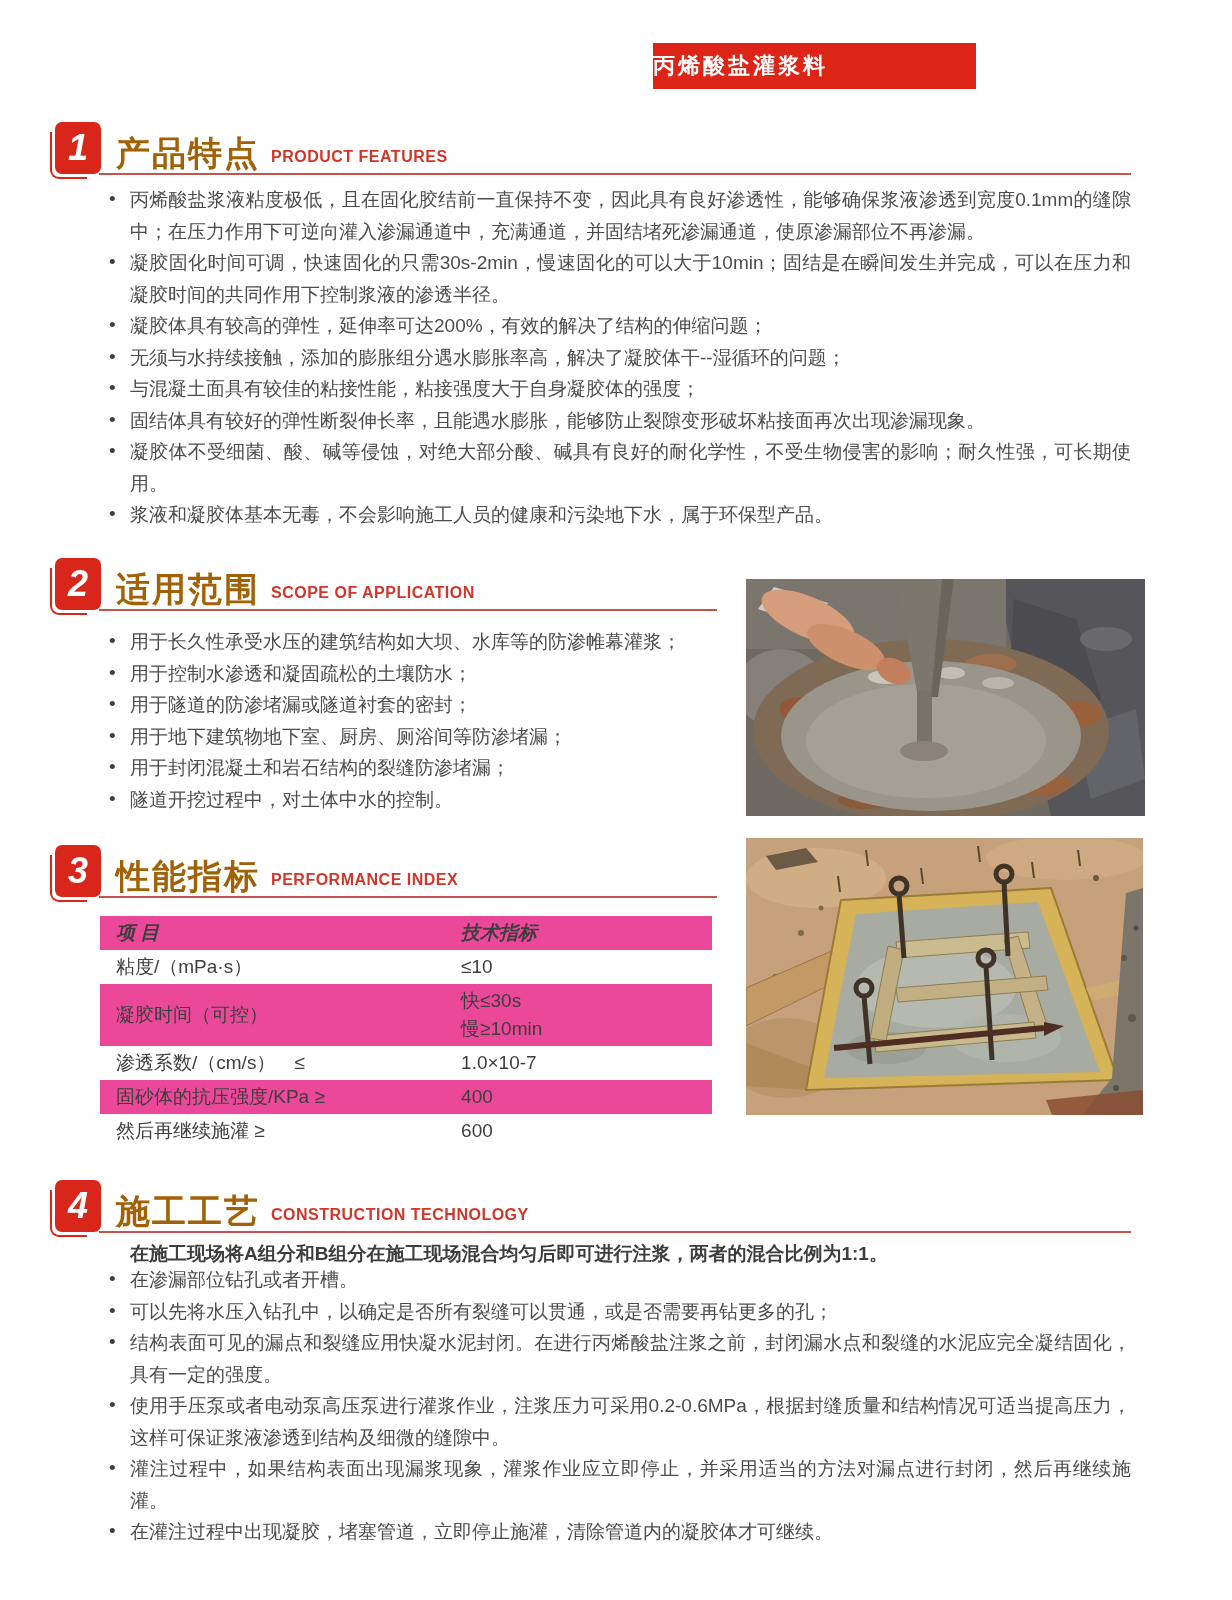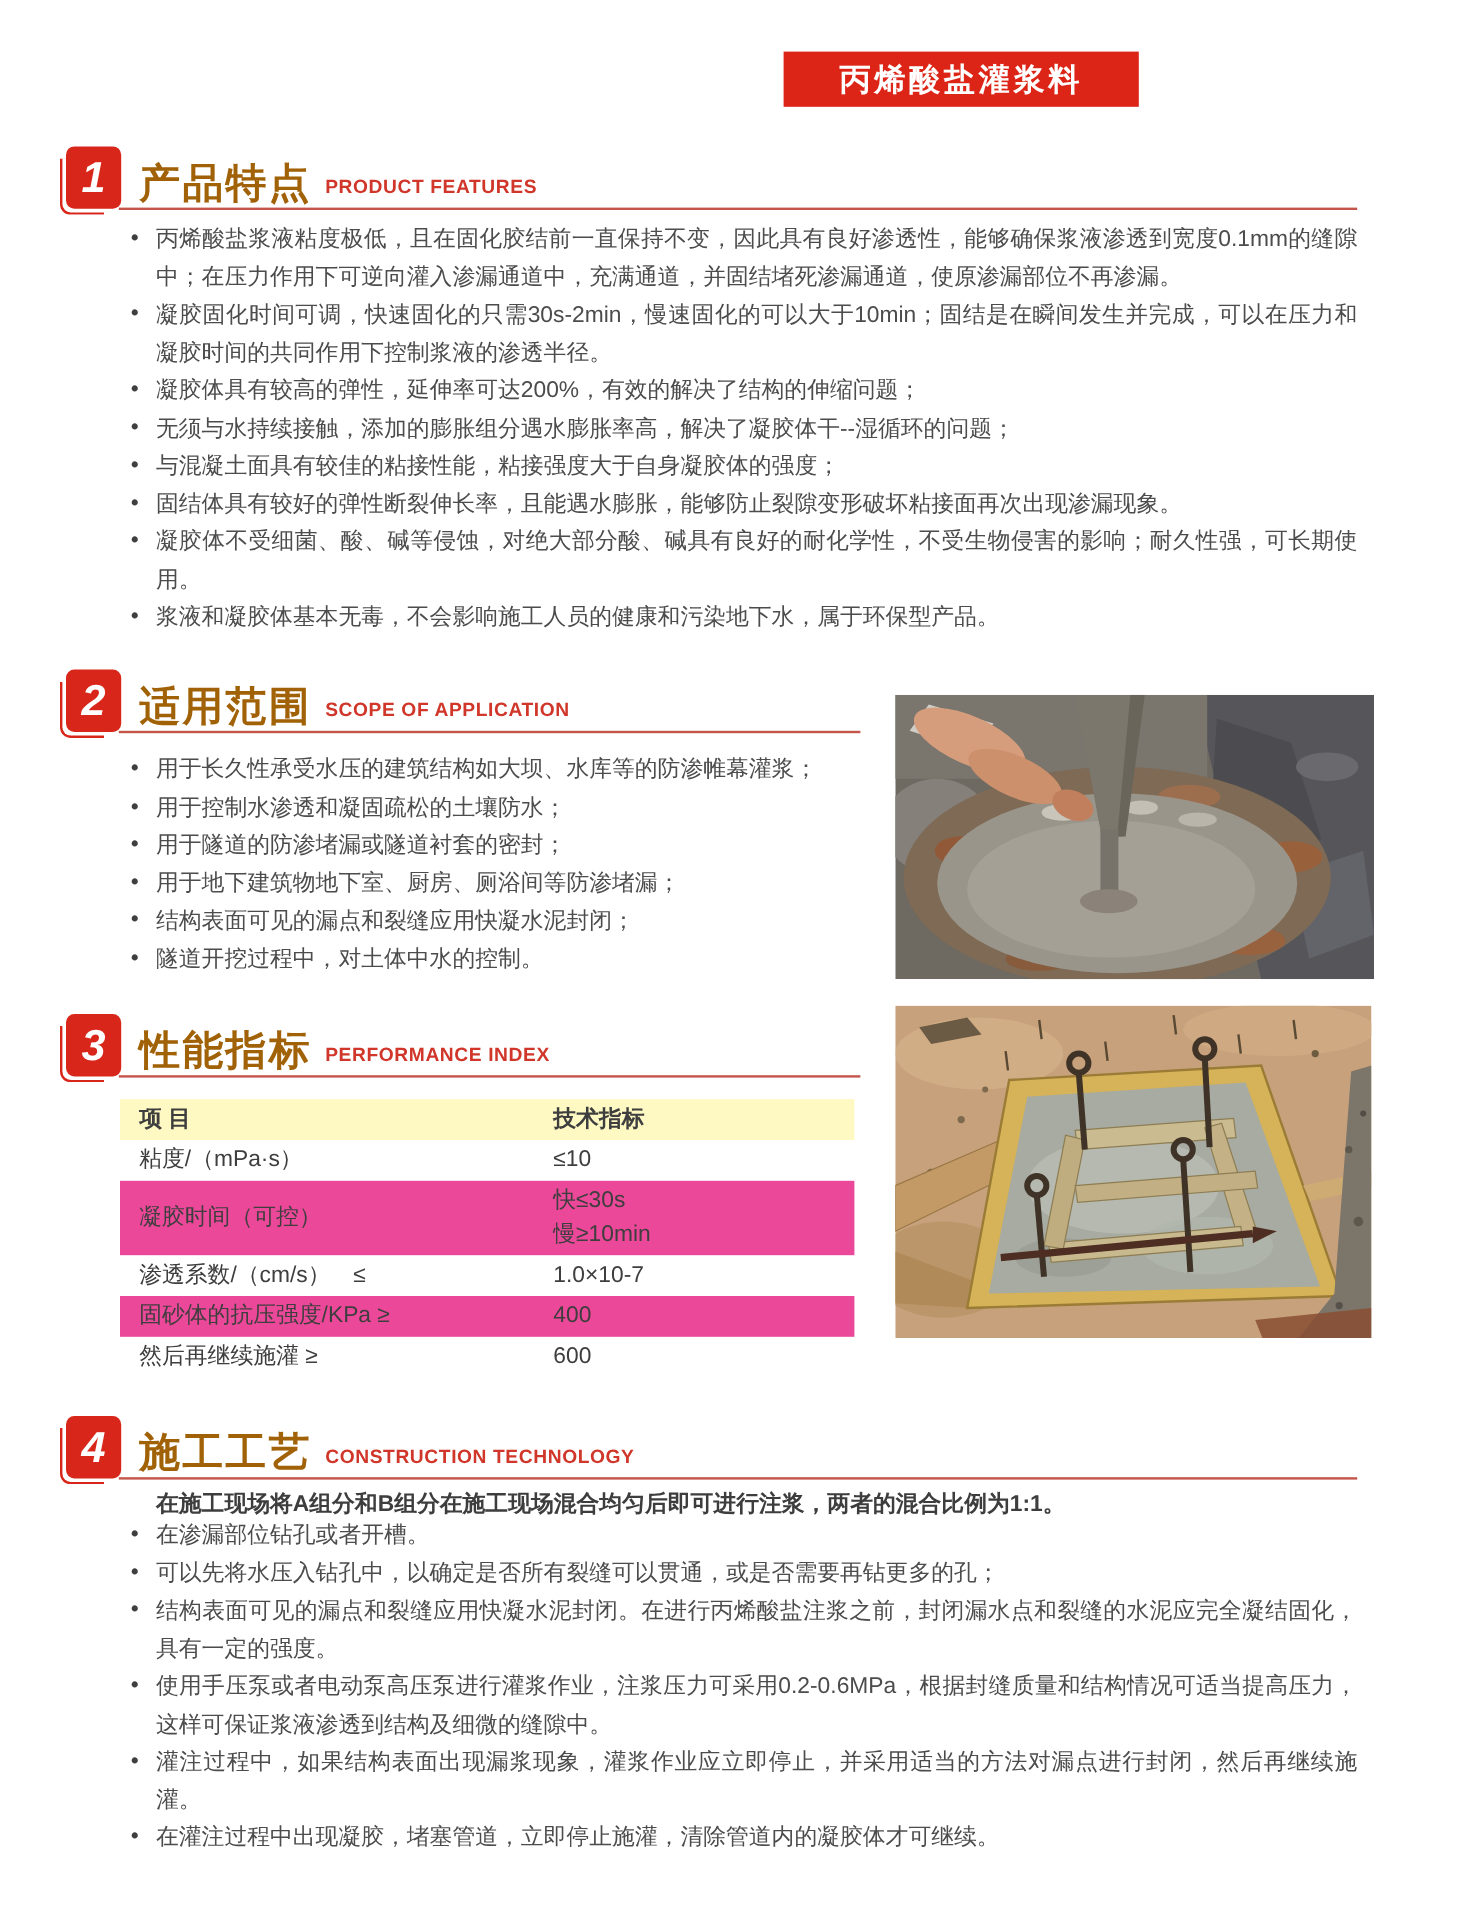--- a/index.html
+++ b/index.html
@@ -1,22 +1,22 @@
 <!DOCTYPE html>
 <html><head>
 <meta charset="utf-8">
 <style>
   html,body { margin:0; padding:0; background:#ffffff; }
   body { width:1232px; height:1600px; font-family:"Liberation Sans", sans-serif; }
   .page { position:relative; width:1232px; height:1600px; background:#ffffff; overflow:hidden; }
 
   
-  .banner { position:absolute; left:653px; top:43px; width:296px; height:46px;
-    background:#dc2517; color:#ffffff; font-size:26px; font-weight:bold; letter-spacing:3px;
-    display:flex; align-items:center; justify-content:center; }
+  .banner { position:absolute; left:653px; top:43px; width:323px; height:46px;
+    background:#dc2517; color:#ffffff; font-size:22px; font-weight:bold; letter-spacing:3px;
+    display:flex; align-items:center; justify-content:flex-start; }
 
   
   .sec-header { position:absolute; left:55px; height:54px; display:flex; align-items:flex-end; }
   .badge { position:relative; width:46px; height:52px; background:#d8271a; border-radius:7px;
     color:#fff; font-size:36px; font-weight:bold; font-style:italic;
     display:flex; align-items:center; justify-content:center; flex:0 0 auto; }
   .badge::after { content:""; position:absolute; left:-5px; top:10px; bottom:-5px; right:14px;
     border-left:2px solid #d8271a; border-bottom:2px solid #d8271a; border-bottom-left-radius:9px; }
   .sec-zh { margin-left:15px; color:#a16207; font-size:34px; font-weight:bold; letter-spacing:2px;
     line-height:1; padding-bottom:4px; white-space:nowrap; }
@@ -34,21 +34,21 @@
   #sec2-list { left:103px; top:626px; width:628px; }
   #sec4-list { left:103px; top:1264px; width:1028px; }
   #sec4-intro { position:absolute; left:130px; top:1238px; width:1000px;
     font-size:19px; font-weight:bold; color:#3d3d3d; line-height:31px; }
 
   
   #perf-table { position:absolute; left:100px; top:916px; width:612px; font-size:19px; color:#3e3e3e; }
   .trow { display:flex; align-items:center; }
   .trow .c1 { flex:0 0 59%; box-sizing:border-box; padding:3px 0 3px 16px; line-height:28px; }
   .trow .c2 { flex:1; padding:3px 0; line-height:28px; }
-  .thead { font-weight:bold; background:#fef9c3; }
+  .thead { font-weight:bold; background:#ec4899;font-style:italic; }
   .shade { background:#ec4899;justify-content:center; }
 
   
   .photo { position:absolute; overflow:hidden; }
   #photo1 { left:746px; top:579px; width:399px; height:237px; }
   #photo2 { left:746px; top:838px; width:397px; height:277px; }
   .photo svg { display:block; width:100%; height:100%; }
 </style>
 </head>
 <body>
@@ -82,21 +82,21 @@
     <div class="sec-zh">适用范围</div>
     <div class="sec-en">SCOPE OF APPLICATION</div>
     <div class="rule rule-short"></div>
   </div>
 
   <ul class="bullets" id="sec2-list">
     <li><span>用于长久性承受水压的建筑结构如大坝、水库等的防渗帷幕灌浆；</span></li>
     <li><span>用于控制水渗透和凝固疏松的土壤防水；</span></li>
     <li><span>用于隧道的防渗堵漏或隧道衬套的密封；</span></li>
     <li><span>用于地下建筑物地下室、厨房、厕浴间等防渗堵漏；</span></li>
-    <li><span>结构表面可见的漏点和裂缝应用快凝水泥封闭；</span></li>
+    <li><span>用于封闭混凝土和岩石结构的裂缝防渗堵漏；</span></li>
     <li><span>隧道开挖过程中，对土体中水的控制。</span></li>
   </ul>
 
   <div class="photo" id="photo1">
     <svg viewBox="0 0 399 237" preserveAspectRatio="none" aria-hidden="true">
       <rect x="0" y="0" width="399" height="237" fill="#6e6a62"></rect>
       <polygon points="250,0 399,0 399,237 305,237" fill="#55555a"></polygon>
       <polygon points="268,20 330,40 355,120 300,150 265,70" fill="#4c4c50"></polygon>
       <polygon points="330,150 390,130 399,200 345,220" fill="#63636a"></polygon>
       <ellipse cx="360" cy="60" rx="26" ry="12" fill="#6a6a6e"></ellipse>

